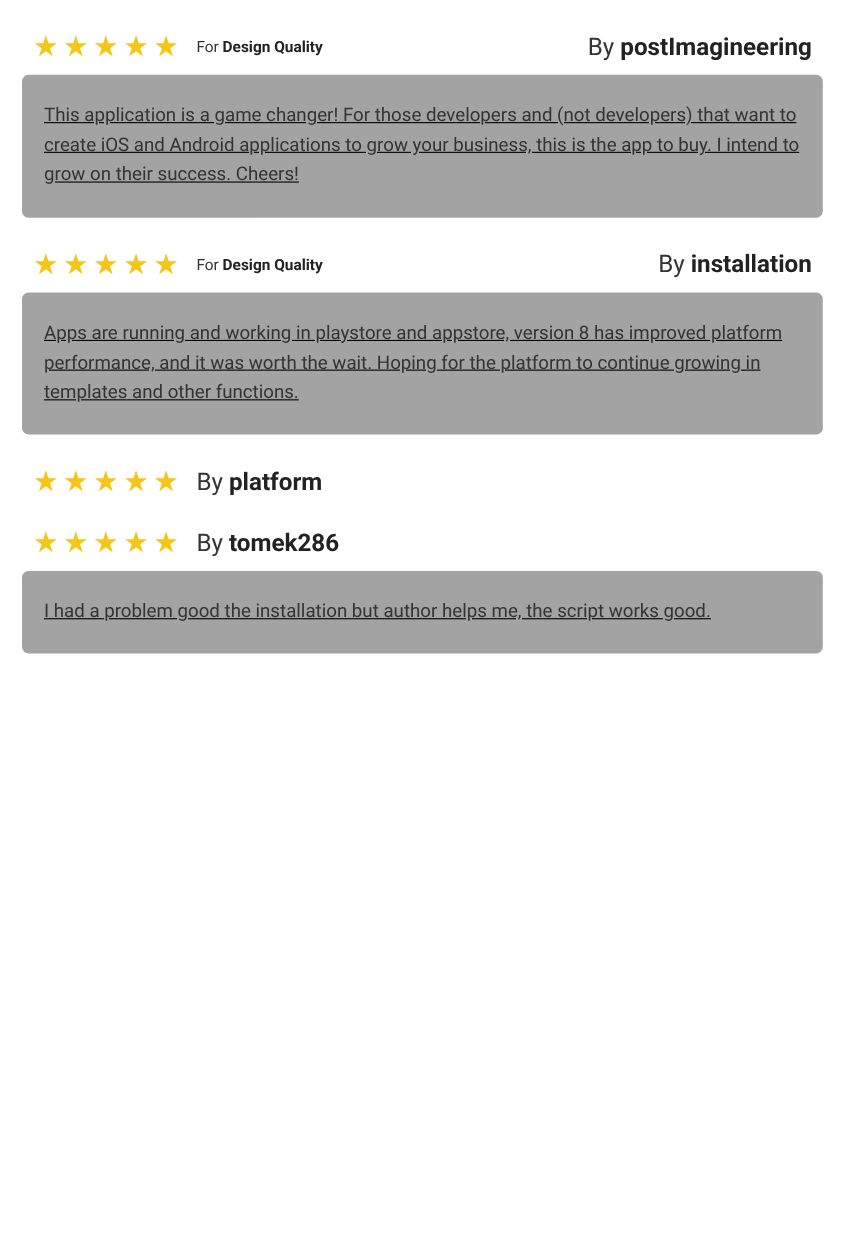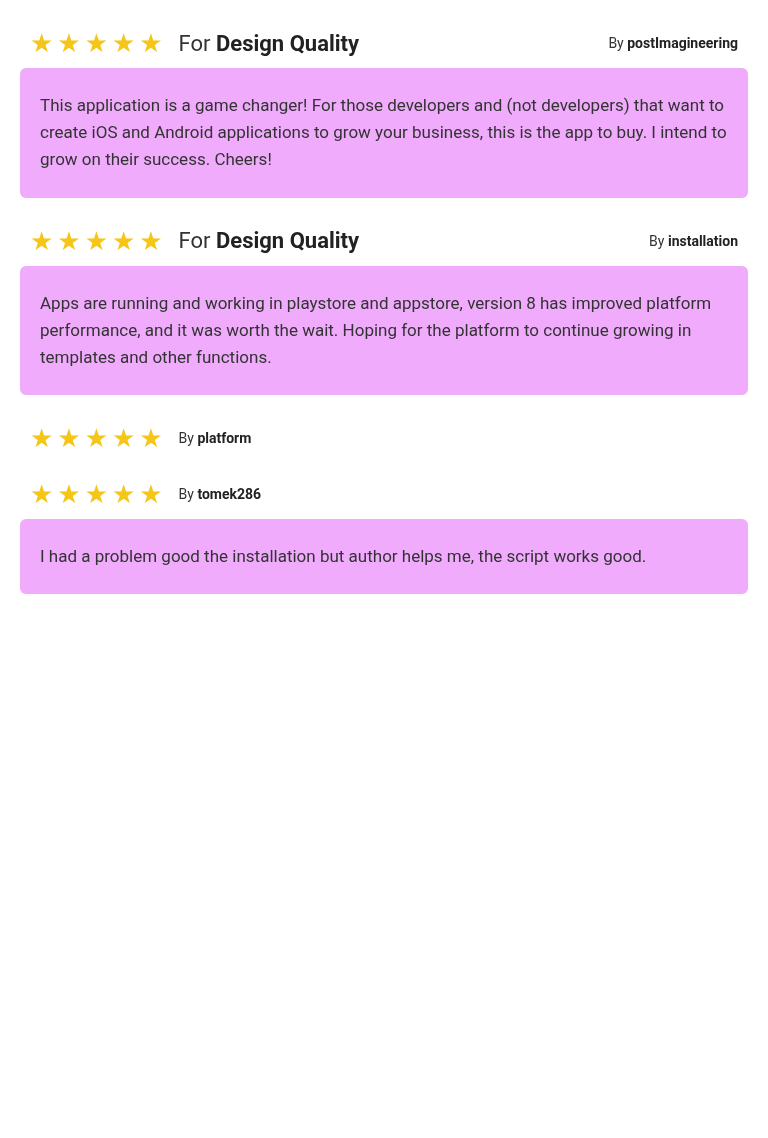--- a/index.html
+++ b/index.html
@@ -34,45 +34,46 @@
       margin-right: 16px;
     }
 
     .star {
       color: #F5C518;
       font-size: 26px;
       line-height: 1;
     }
 
     .review-for {
-      font-size: 22px;
+      font-size: 14px;
       color: #333;
       flex: 1;
     }
 
     .review-for span {
       font-weight: 700;
       color: #222;
     }
 
     .review-by {
-      font-size: 14px;
+      font-size: 22px;
       color: #333;
     }
 
     .review-by span {
       font-weight: 700;
       color: #222;
     }
 
     .review-body {
-      background: #f0abfc;
+      background: #a3a3a3;
       border-radius: 6px;
       padding: 24px 20px;
       margin: 0 0;
+      text-decoration: underline;
     }
 
     .review-text {
       font-size: 17px;
       line-height: 1.6;
       color: #333;
     }
   </style>
 </head>
 <body>

